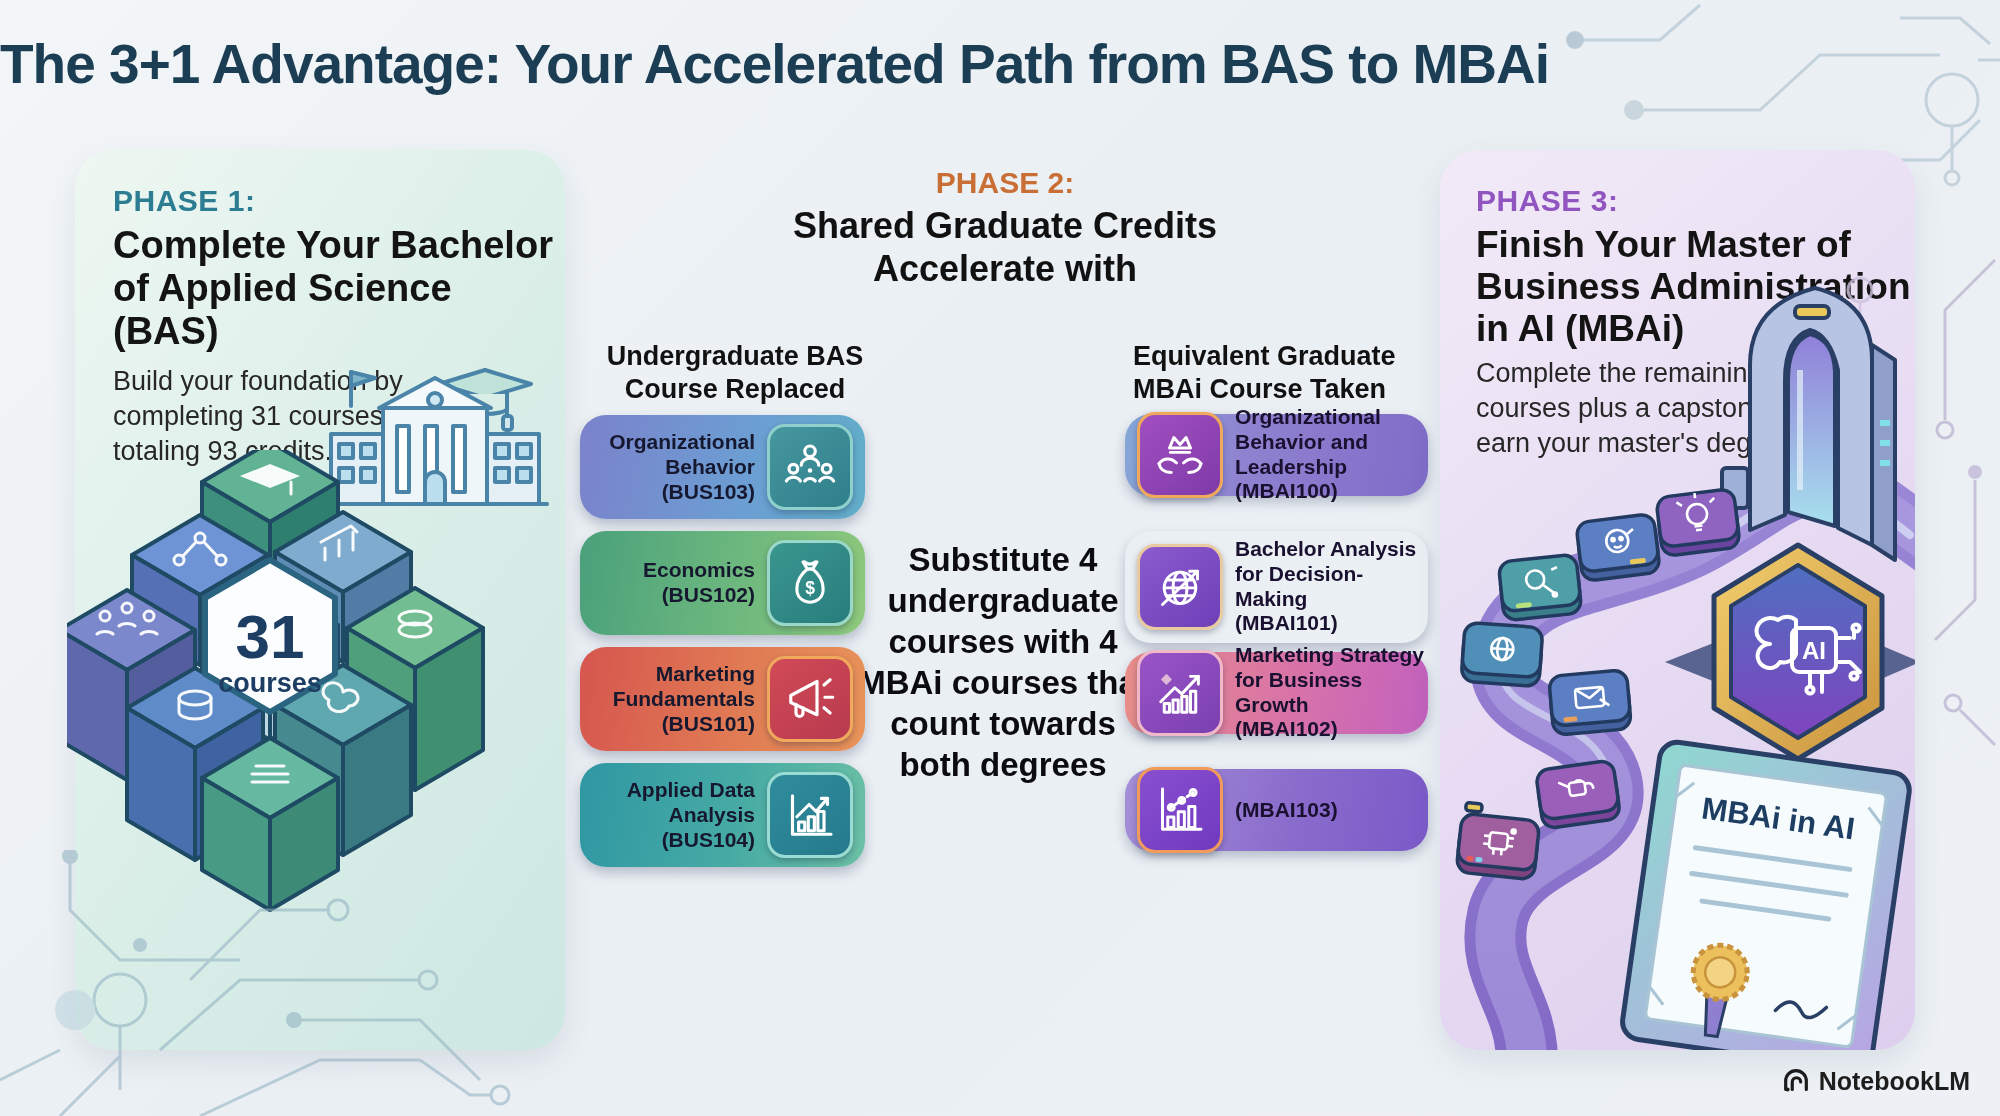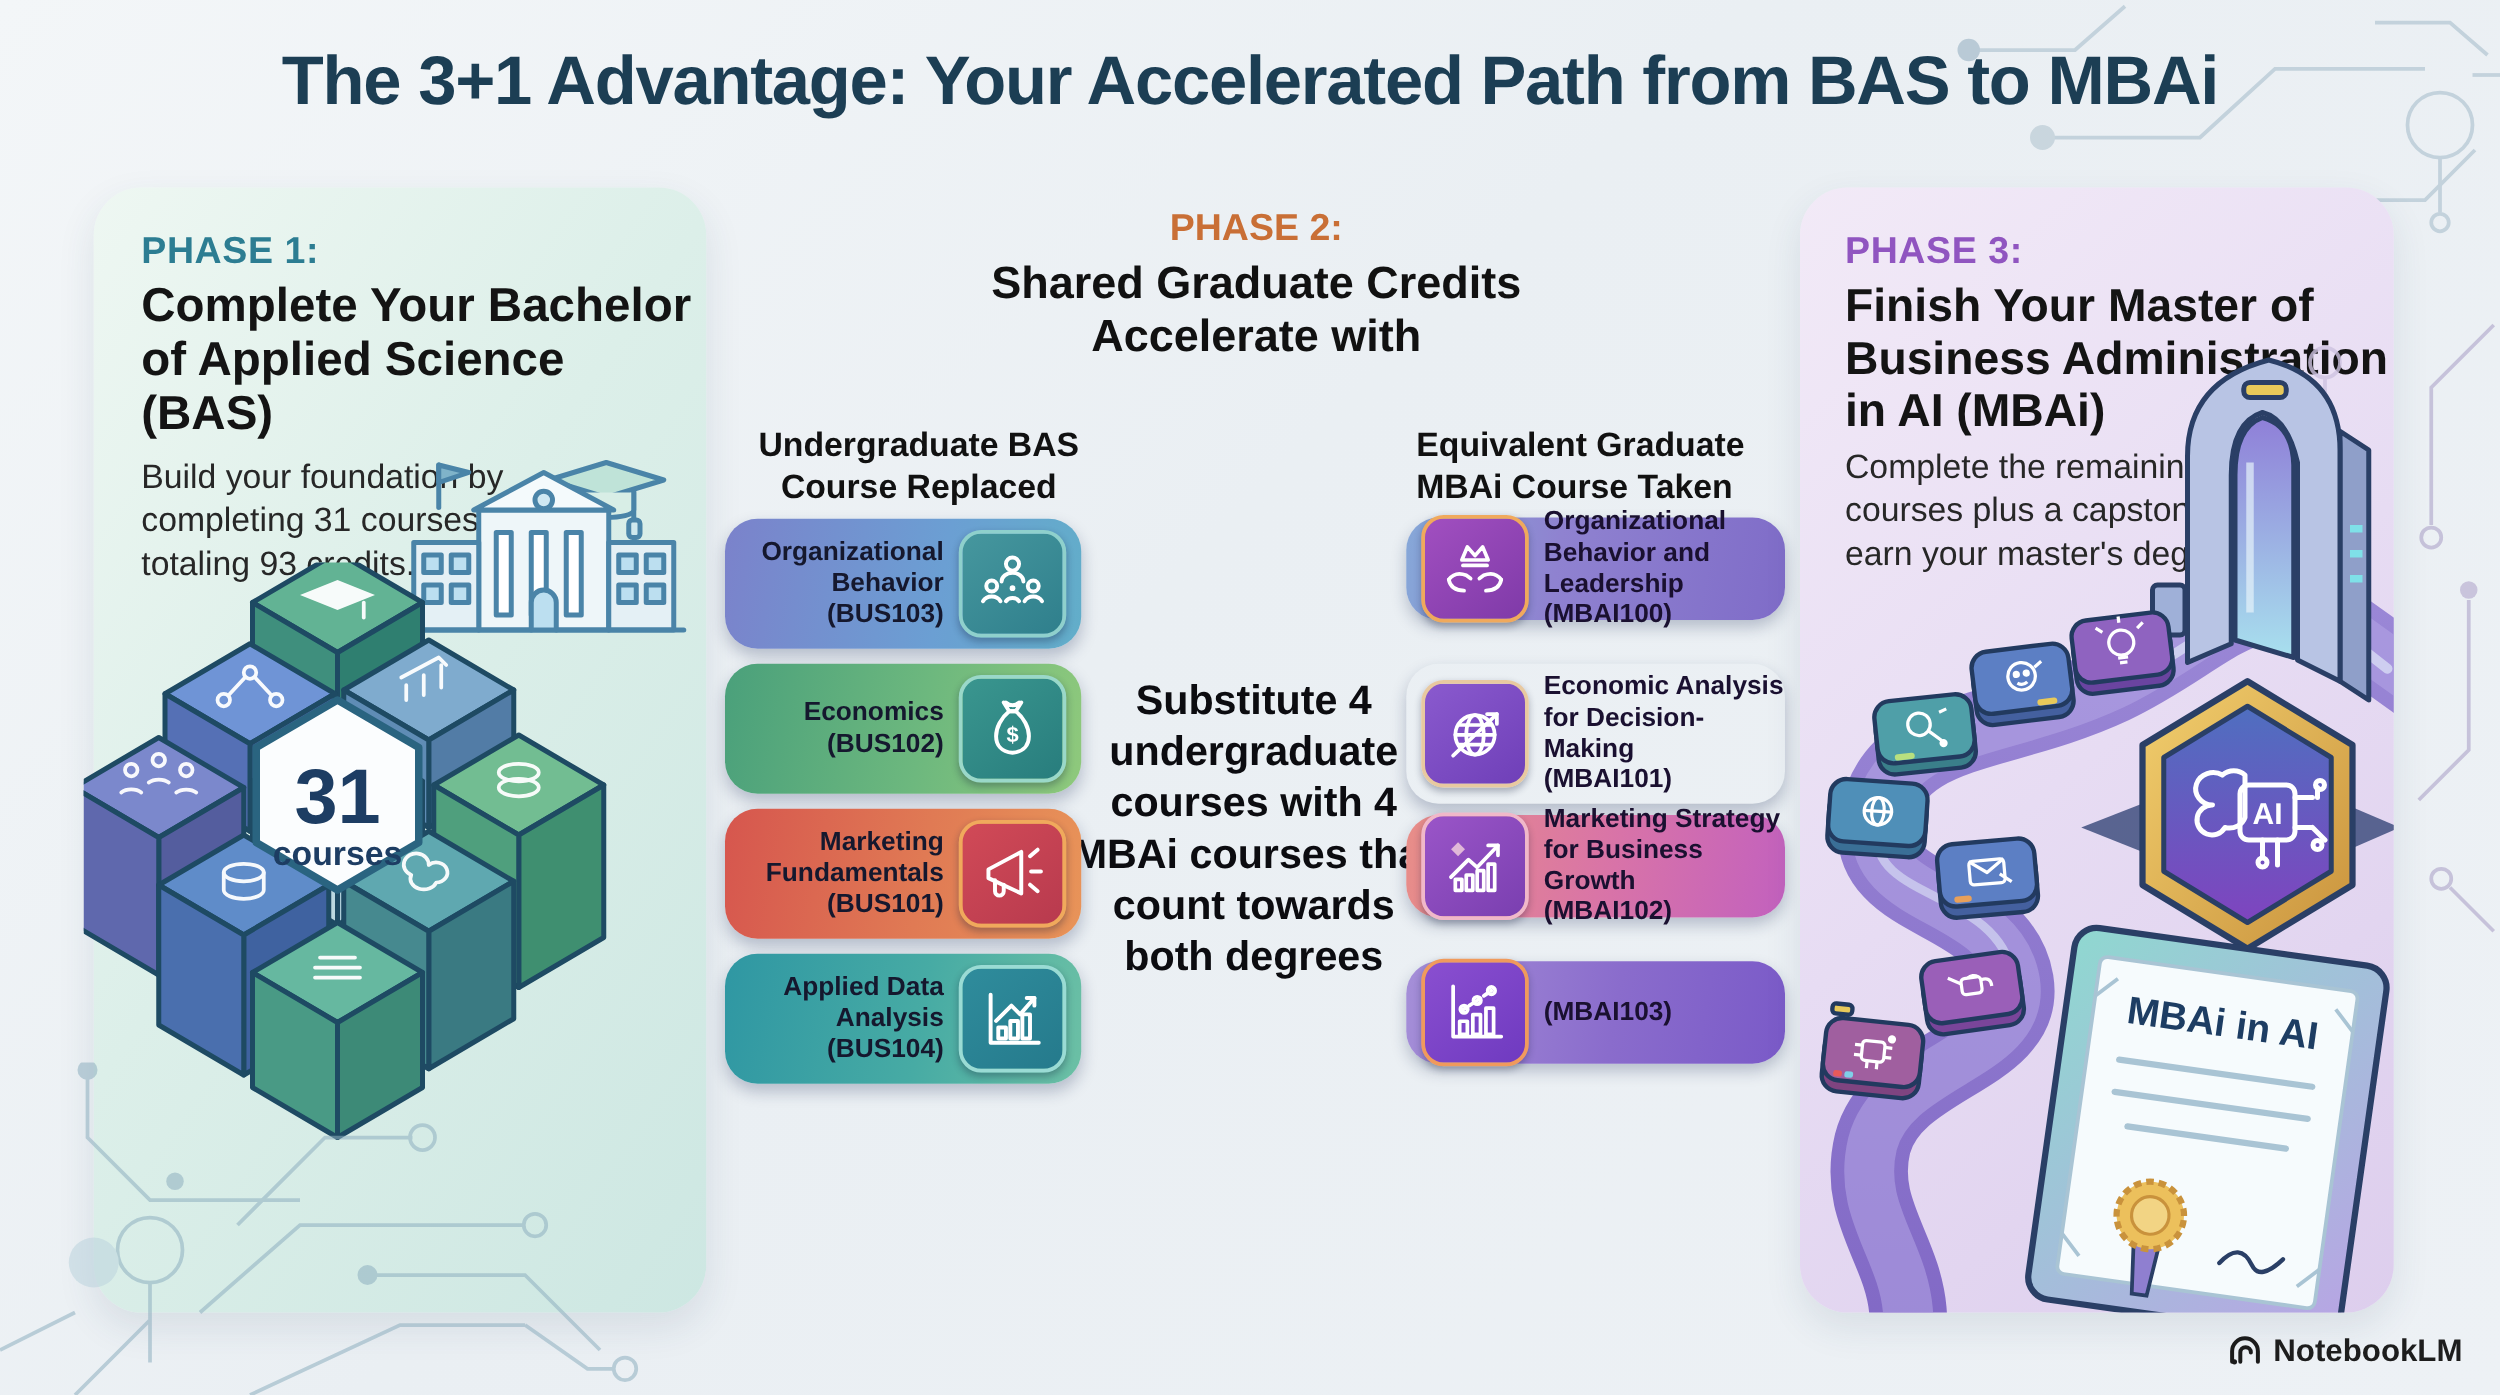--- a/index.html
+++ b/index.html
@@ -3,21 +3,21 @@
 <meta charset="utf-8">
 <style>
   html,body{margin:0;padding:0;background:#dfe6ea;}
   #canvas{position:relative;width:2000px;height:1116px;overflow:hidden;
     font-family:"Liberation Sans",sans-serif;
     background:linear-gradient(135deg,#f3f6f8 0%,#eaeff3 45%,#edf1f5 100%);}
   svg{display:block}
   .abs{position:absolute}
 
   
-  .title{position:absolute;left:0;right:0;top:32px;text-align:center;
+  .title{position:absolute;left:0;right:0;top:32px;text-align:left;
     font-size:55px;font-weight:700;color:#1c3e54;letter-spacing:-1px;}
 
   
   .panel{position:absolute;top:150px;height:900px;border-radius:38px;
     box-shadow:0 12px 30px rgba(40,70,100,.10);}
   .panel-1{left:75px;width:490px;
     background:linear-gradient(125deg,#eef7f2 0%,#dcefe9 45%,#cde7e2 100%);}
   .panel-3{left:1440px;width:475px;
     background:linear-gradient(140deg,#f2eaf7 0%,#e7dcf3 50%,#ddceed 100%);}
 
@@ -347,21 +347,21 @@
     <div class="icon-tile r2">
       <svg viewBox="0 0 64 64" fill="none" stroke="#fff" stroke-width="3.4" stroke-linecap="round" stroke-linejoin="round">
         <circle cx="32" cy="33" r="18"></circle>
           <ellipse cx="32" cy="33" rx="8" ry="18"></ellipse>
         <path d="M14 33 h36 M17 24 h30 M17 42 h30"></path>
         <path d="M12 52 L52 14"></path>
           <path d="M52 14 h-9 M52 14 v9"></path>
       </svg>
     </div>
     <div class="card-text">
-      <span>Economic Analysis for Decision-Making</span>
+      <span>Bachelor Analysis for Decision-Making</span>
       <span class="code">(MBAI101)</span>
     </div>
   </div>
 
   <div class="course-card right rc3" style="top:652px">
     <div class="icon-tile r3">
       <svg viewBox="0 0 64 64" fill="none" stroke="#fff" stroke-width="3.4" stroke-linecap="round" stroke-linejoin="round">
         <rect x="14" y="44" width="6" height="10"></rect>
           <rect x="24" y="40" width="6" height="14"></rect>
         <rect x="34" y="36" width="6" height="18"></rect>

